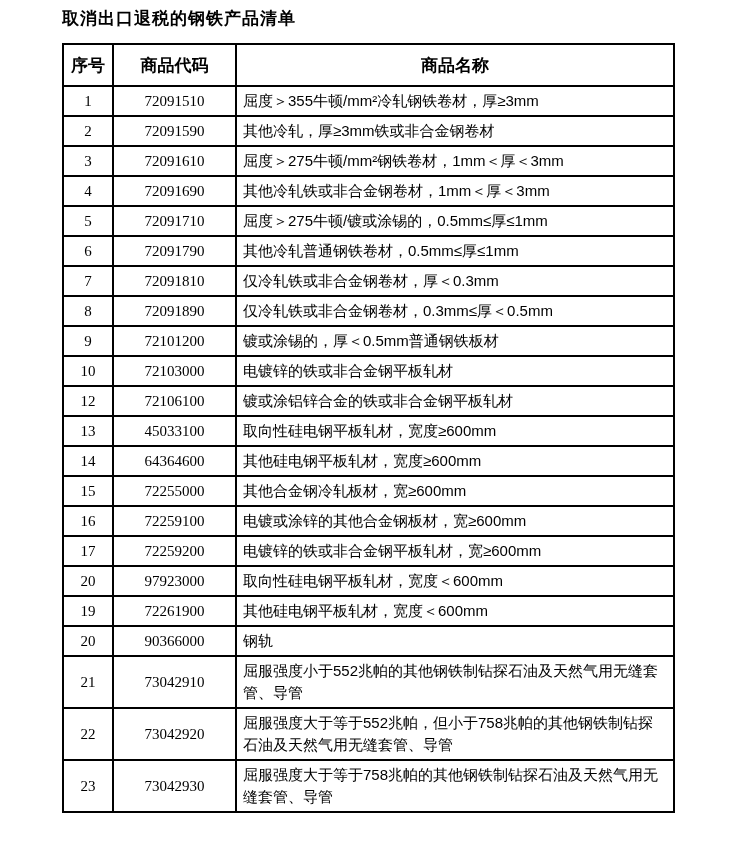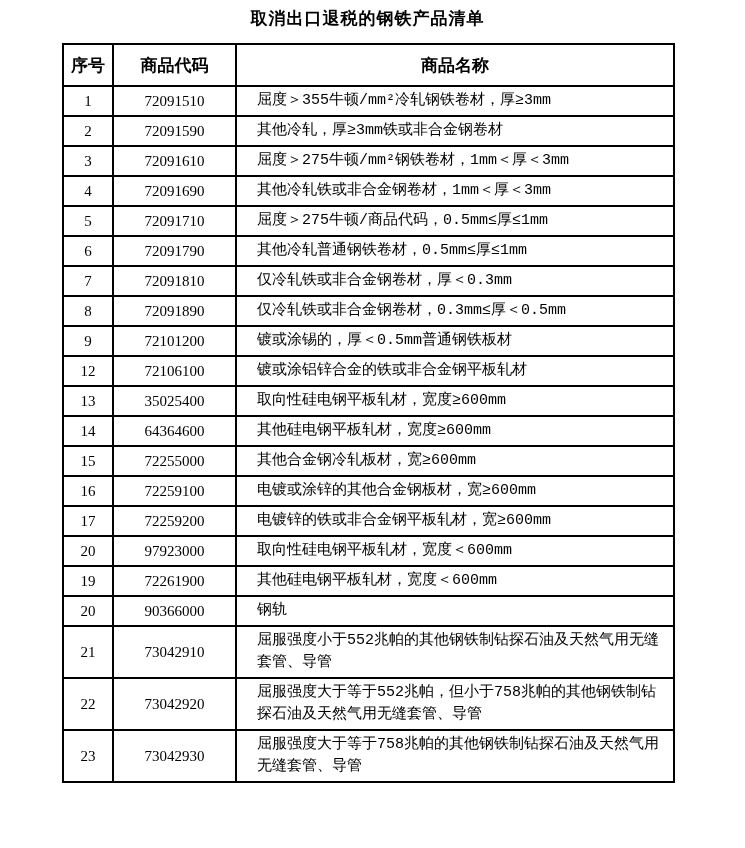--- a/index.html
+++ b/index.html
@@ -14,21 +14,20 @@
     overflow: hidden;
   }
   .page {
     width: 745px;
     height: 848px;
     position: relative;
   }
   .doc-title {
     width: 611px;
     margin: 9px 0 0 62px;
-    text-align: center;
     font-family: Liberation Serif, serif;
     font-weight: bold;
     font-size: 17px;
     line-height: 20px;
     letter-spacing: 1px;
   }
   table.product-table {
     border-collapse: collapse;
     table-layout: fixed;
     width: 611px;
@@ -51,22 +50,22 @@
     font-size: 17px;
     text-align: center;
   }
   td.c-no, td.c-code {
     text-align: center;
     font-family: "Liberation Serif", "DejaVu Serif", serif;
     font-size: 15px;
   }
   td.c-name {
     text-align: left;
-    padding: 3px 6px 3px 20px;
-    font-family: Liberation Mono, monospace;
+    padding: 3px 6px 3px 6px;
+    font-family: Liberation Sans, sans-serif;
     font-size: 15px;
     line-height: 22px;
   }
 </style>
 </head>
 <body>
 
 <div class="page">
   <div class="doc-title">取消出口退税的钢铁产品清单</div>
 
@@ -104,21 +103,21 @@
 
   <tr>
     <td class="c-no">4</td>
     <td class="c-code">72091690</td>
     <td class="c-name">其他冷轧铁或非合金钢卷材，1mm＜厚＜3mm</td>
   </tr>
 
   <tr>
     <td class="c-no">5</td>
     <td class="c-code">72091710</td>
-    <td class="c-name">屈度＞275牛顿/商品代码，0.5mm≤厚≤1mm</td>
+    <td class="c-name">屈度＞275牛顿/镀或涂锡的，0.5mm≤厚≤1mm</td>
   </tr>
 
   <tr>
     <td class="c-no">6</td>
     <td class="c-code">72091790</td>
     <td class="c-name">其他冷轧普通钢铁卷材，0.5mm≤厚≤1mm</td>
   </tr>
 
   <tr>
     <td class="c-no">7</td>
@@ -131,31 +130,36 @@
     <td class="c-code">72091890</td>
     <td class="c-name">仅冷轧铁或非合金钢卷材，0.3mm≤厚＜0.5mm</td>
   </tr>
 
   <tr>
     <td class="c-no">9</td>
     <td class="c-code">72101200</td>
     <td class="c-name">镀或涂锡的，厚＜0.5mm普通钢铁板材</td>
   </tr>
 
+  <tr>
+    <td class="c-no">10</td>
+    <td class="c-code">72103000</td>
+    <td class="c-name">电镀锌的铁或非合金钢平板轧材</td>
+  </tr>
 
 
   <tr>
     <td class="c-no">12</td>
     <td class="c-code">72106100</td>
     <td class="c-name">镀或涂铝锌合金的铁或非合金钢平板轧材</td>
   </tr>
 
   <tr>
     <td class="c-no">13</td>
-    <td class="c-code">35025400</td>
+    <td class="c-code">45033100</td>
     <td class="c-name">取向性硅电钢平板轧材，宽度≥600mm</td>
   </tr>
 
   <tr>
     <td class="c-no">14</td>
     <td class="c-code">64364600</td>
     <td class="c-name">其他硅电钢平板轧材，宽度≥600mm</td>
   </tr>
 
   <tr>

